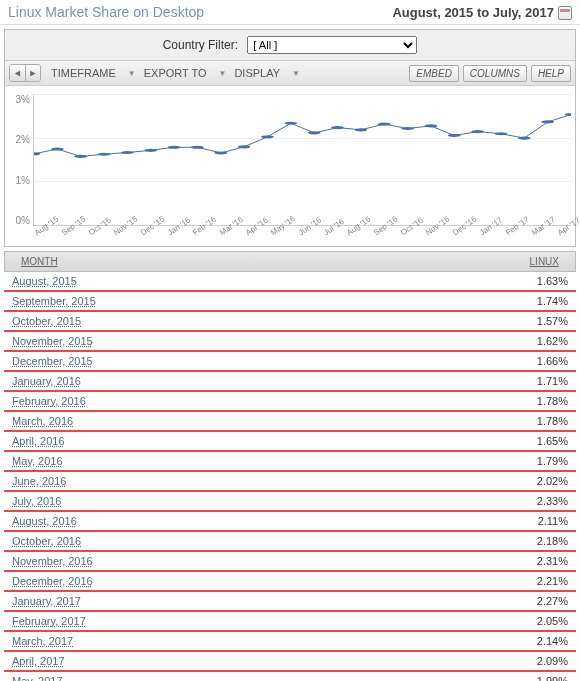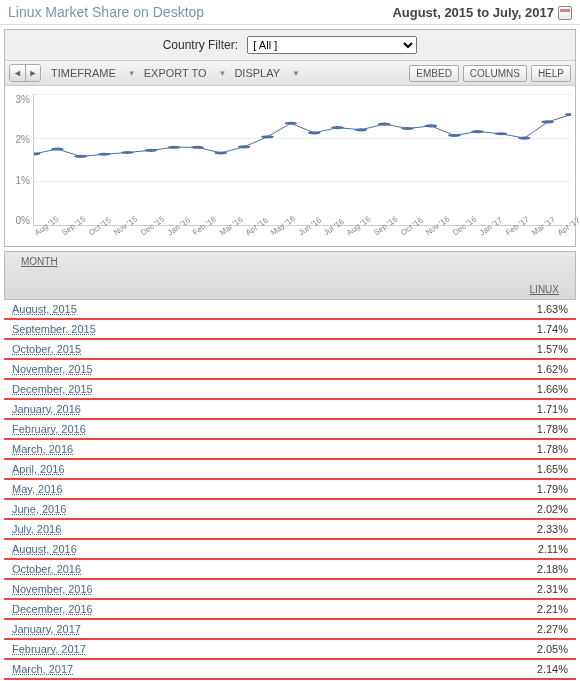--- a/index.html
+++ b/index.html
@@ -13,32 +13,32 @@
   .filter-row { text-align: center; padding: 6px 0; font-size: 12px; color: #333; }
   .filter-row label { margin-right: 6px; }
   .filter-select { width: 170px; font-size: 11px; padding: 1px; }
   .toolbar { display: flex; justify-content: space-between; align-items: center; background: linear-gradient(#f5f5f5,#e2e2e2); border-top: 1px solid #ccc; border-bottom: 1px solid #ccc; padding: 3px 4px; font-size: 11px; color: #555; }
   .tb-left, .tb-right { display: flex; gap: 4px; align-items: center; }
   .nav-btns { display: flex; border: 1px solid #aaa; border-radius: 3px; overflow: hidden; margin-right: 4px; }
   .nav-btn { width: 15px; height: 16px; background: linear-gradient(#fff,#ddd); display: flex; align-items: center; justify-content: center; cursor: pointer; font-size: 9px; color: #666; }
   .nav-btn + .nav-btn { border-left: 1px solid #aaa; }
   .menu-item { cursor: pointer; padding: 2px 2px; color: #555; display: flex; align-items: center; gap: 12px; }
   .caret { font-size: 8px; color: #888; }
-  .tb-btn { border: 1px solid #aaa; background: linear-gradient(#fff,#e4e4e4); padding: 2px 6px; border-radius: 2px; cursor: pointer; color: #555; font-size: 10px; }
+  .tb-btn { border: 1px solid #aaa; background: linear-gradient(#fff,#e4e4e4); padding: 2px 6px; border-radius: 2px; cursor: pointer; color: #555; font-size: 10px; font-style: italic; }
   .chart-area { background: #fff; padding: 8px 4px 2px 4px; }
   .chart-wrap { position: relative; height: 150px; display: flex; }
   .yaxis { display: flex; flex-direction: column; justify-content: space-between; font-size: 10px; color: #888; padding: 0 3px 18px 0; text-align: right; width: 24px; }
   .plot { position: relative; flex: 1; border-left: 1px solid #ccc; border-bottom: 1px solid #ccc; margin-bottom: 18px; }
   .grid-line { position: absolute; left: 0; right: 0; height: 1px; background: #eee; }
   .xaxis { position: absolute; left: 24px; right: 0; bottom: 0; height: 18px; display: flex; font-size: 8px; color: #888; }
   .xaxis span { flex: 1; text-align: center; transform: rotate(-35deg); transform-origin: top left; white-space: nowrap; margin-top: 4px; }
   svg.line { position: absolute; inset: 0; width: 100%; height: 100%; }
   .table-head { display: flex; background: linear-gradient(#e8e8e8,#d8d8d8); border: 1px solid #bbb; font-size: 10px; color: #666; padding: 4px 16px; margin: 0 4px; text-decoration: underline; }
   .th-month { flex: 1; }
-  .th-linux { width: 50px; text-align: right; margin-top: 28px; }
+  .th-linux { width: 50px; text-align: right; }
   .data-row { display: flex; font-size: 11px; padding: 3px 8px; border-bottom: 2px solid #ef4444; margin: 0 4px; }
   .data-row .m { flex: 1; color: #4A6A8A; text-decoration: underline dotted; cursor: pointer; }
   .data-row .v { width: 50px; text-align: right; color: #333; }
 </style>
 </head>
 <body>
 
 <div class="header">
   <h1 class="title">Linux Market Share on Desktop</h1>
   <div class="date-range">

